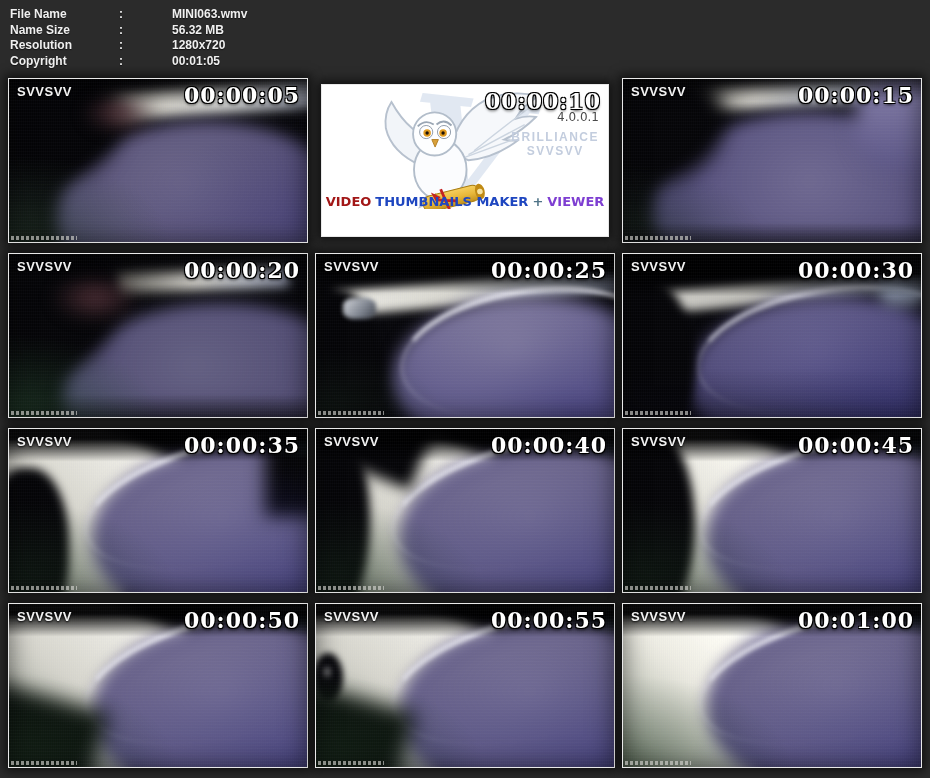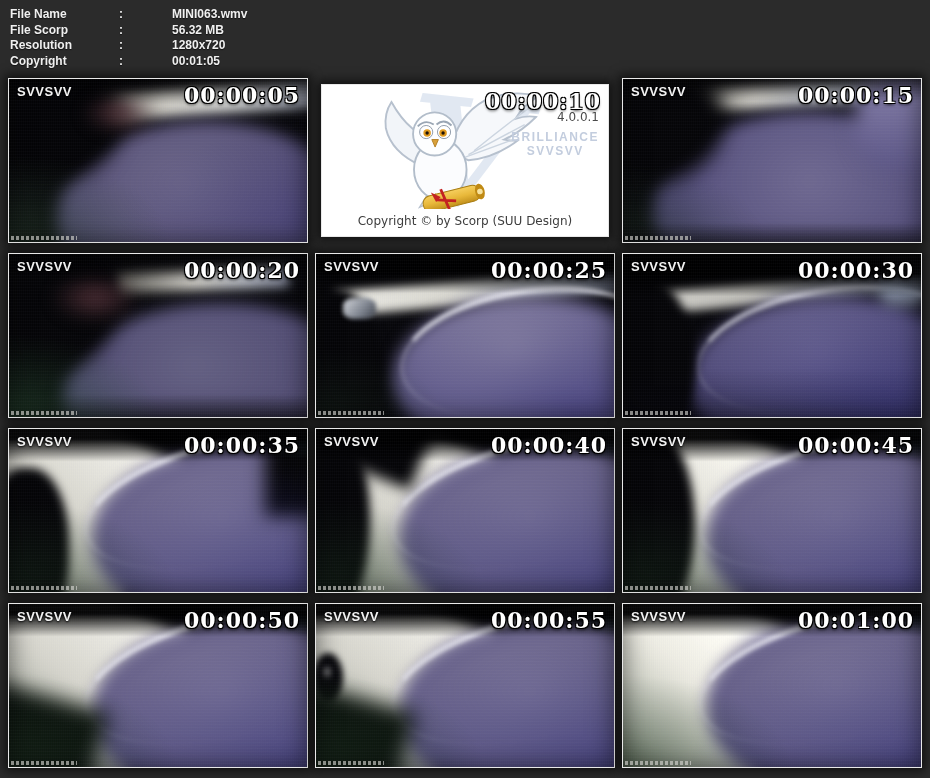--- a/index.html
+++ b/index.html
@@ -161,21 +161,21 @@
 <body>
 
 <main class="sheet">
   <header class="file-info">
     <div class="hrow">
       <span class="hlabel">File Name</span>
         <span class="hcolon">:</span>
         <span class="hvalue">MINI063.wmv</span>
     </div>
     <div class="hrow">
-      <span class="hlabel">File Scorp</span>
+      <span class="hlabel">Name Size</span>
         <span class="hcolon">:</span>
         <span class="hvalue">56.32 MB</span>
     </div>
     <div class="hrow">
       <span class="hlabel">Resolution</span>
         <span class="hcolon">:</span>
         <span class="hvalue">1280x720</span>
     </div>
     <div class="hrow">
       <span class="hlabel">Copyright</span>
@@ -233,21 +233,23 @@
         <path d="M86 106 L90 130 M79 116 L99 122" stroke="#c32222" stroke-width="3"></path>
         <path d="M84 114 l-9 -7 l3 11 z" fill="#c32222"></path>
       </g>
     </svg>
     <span class="ts">00:00:10</span>
     <span class="ver">4.0.0.1</span>
     <div class="edition" style="color: rgb(195, 205, 222);">
       <div>BRILLIANCE</div>
       <div>SVVSVV</div>
     </div>
-    <div class="copyright">Copyright © by Scorp (SUU Design)</div>
+    <div class="app-title">
+      <span style="color: rgb(162, 23, 23);">VIDEO</span><span style="color: rgb(30, 70, 192);">THUMBNAILS MAKER</span><span style="color: rgb(79, 115, 135);">+</span><span style="color: rgb(126, 62, 210);">VIEWER</span>
+    </div>
   </figure>
       <figure class="thumb frame" style="margin:0">
     <div class="scene v15">
       <i class="band"></i>
       <i class="bowl"></i>
 
       <i class="sil"></i>
       <i class="xtra"></i>
       <i class="tint"></i>
     </div>

